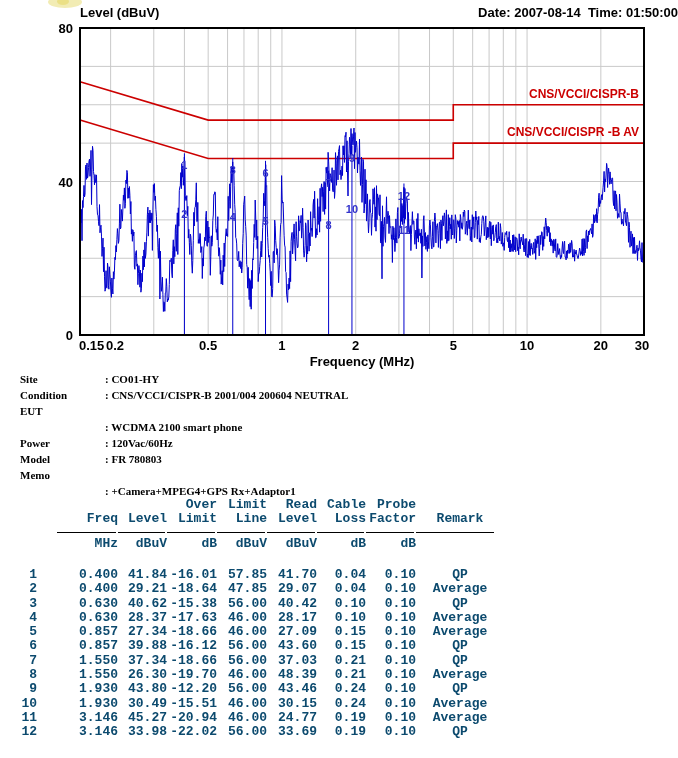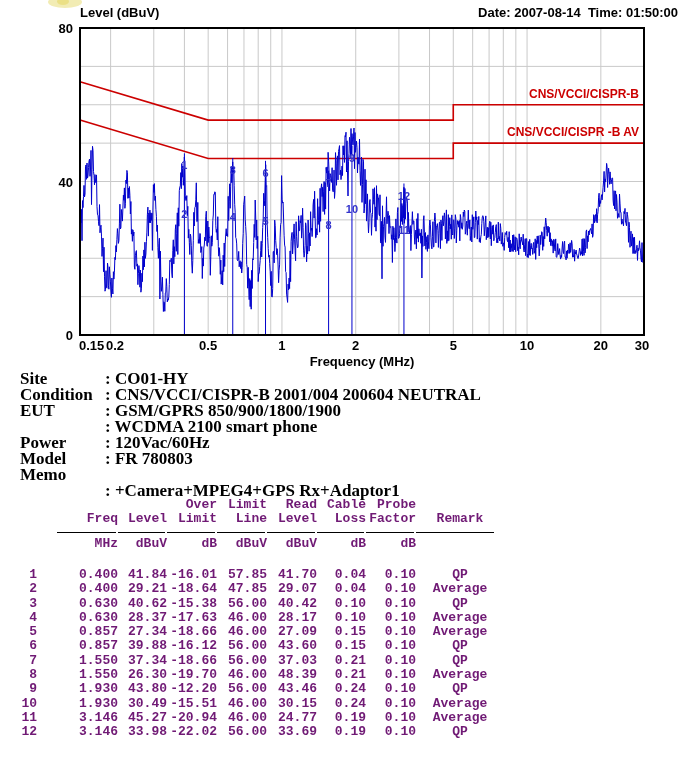--- a/index.html
+++ b/index.html
@@ -5,27 +5,27 @@
   html,body{margin:0;padding:0;background:#fff;}
   .page{position:relative;width:678px;height:758px;background:#fff;overflow:hidden;
         font-family:"Liberation Sans",sans-serif;margin-left:17px;}
   .smudge{position:absolute;left:31px;top:-4px;width:34px;height:12px;background:#f2ecb4;
           border-radius:50%;}
   .smudge2{position:absolute;left:40px;top:-2px;width:12px;height:7px;background:#e9dd7a;
            border-radius:50%;opacity:.8;}
   .chart-wrap{position:absolute;left:0;top:0;width:678px;height:370px;}
   svg text{font-family:"Liberation Sans",sans-serif;}
   .info{position:absolute;left:3px;top:371px;width:640px;
-        font-family:"Liberation Serif",serif;font-weight:bold;font-size:17px;line-height:16px;
+        font-family:"Liberation Serif",serif;font-weight:bold;font-size:11px;line-height:16px;
         color:#000;}
   .info-row{display:flex;}
   .info-label{width:85px;flex:0 0 85px;}
   .info-value{white-space:pre;}
   .meas-table{position:absolute;left:4px;top:498px;
-        font-family:"Liberation Mono",monospace;font-weight:bold;font-size:13px;color:#701a75;}
+        font-family:"Liberation Mono",monospace;font-weight:bold;font-size:13px;color:#0c4a6e;}
   .trow{display:grid;grid-template-columns:16px 81px 49px 50px 50px 50px 49px 50px 80px;
         height:14.3px;line-height:14.3px;}
   .trow.hdr{height:14px;line-height:14px;}
   .trow.rule-row{height:11px;}
   .tcell{text-align:right;white-space:pre;}
   .tcell.remark{text-align:center;padding-left:8px;}
   .rule{border-top:1px solid #000;margin-top:6px;margin-right:2px;}
   .rule.freq{margin-left:20px;}
   .spacer{height:17px;}
 </style>
@@ -120,21 +120,20 @@
       <div class="info-row">
         <div class="info-label">Site</div>
         <div class="info-value">: CO01-HY</div>
       </div>
       <div class="info-row">
         <div class="info-label">Condition</div>
         <div class="info-value">: CNS/VCCI/CISPR-B 2001/004 200604 NEUTRAL</div>
       </div>
       <div class="info-row">
         <div class="info-label">EUT</div>
-        <div class="info-value">: GSM/GPRS 850/900/1800/1900</div>
       </div>
       <div class="info-row">
         <div class="info-label"></div>
         <div class="info-value">: WCDMA 2100 smart phone</div>
       </div>
       <div class="info-row">
         <div class="info-label">Power</div>
         <div class="info-value">: 120Vac/60Hz</div>
       </div>
       <div class="info-row">

